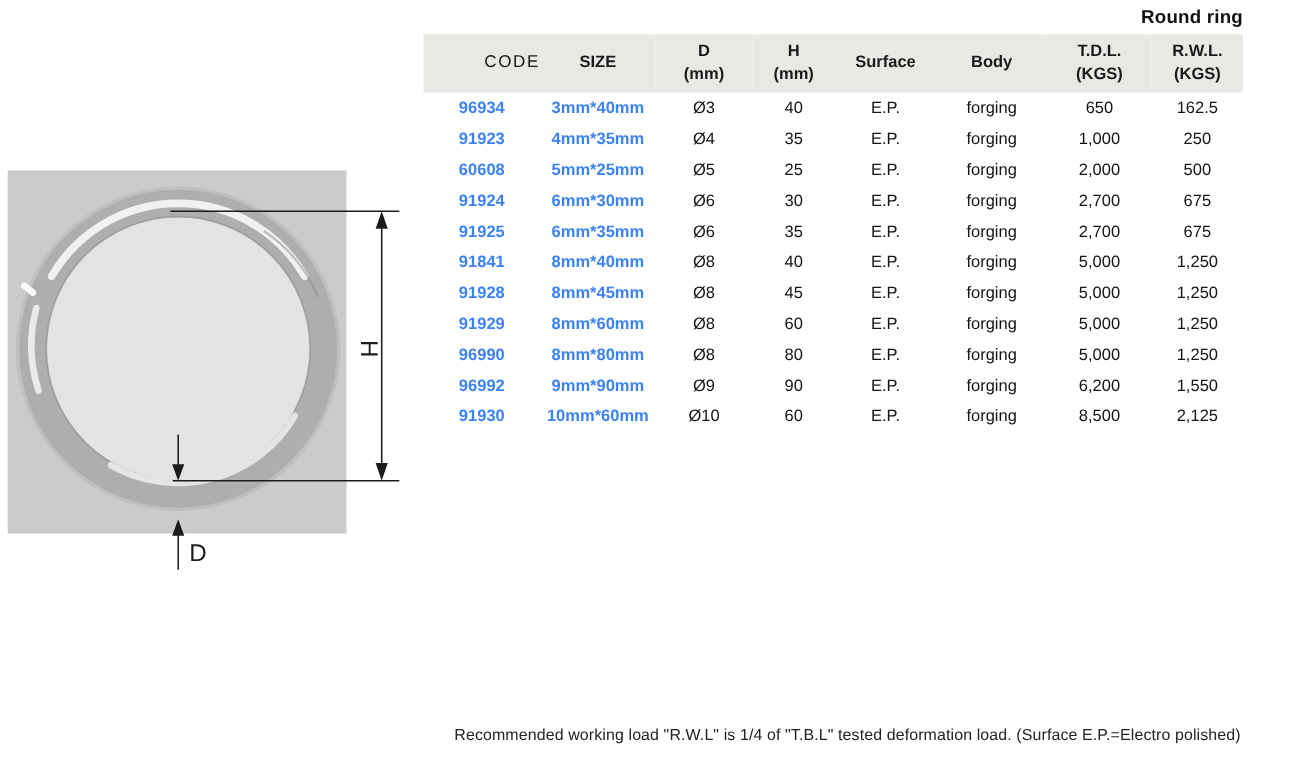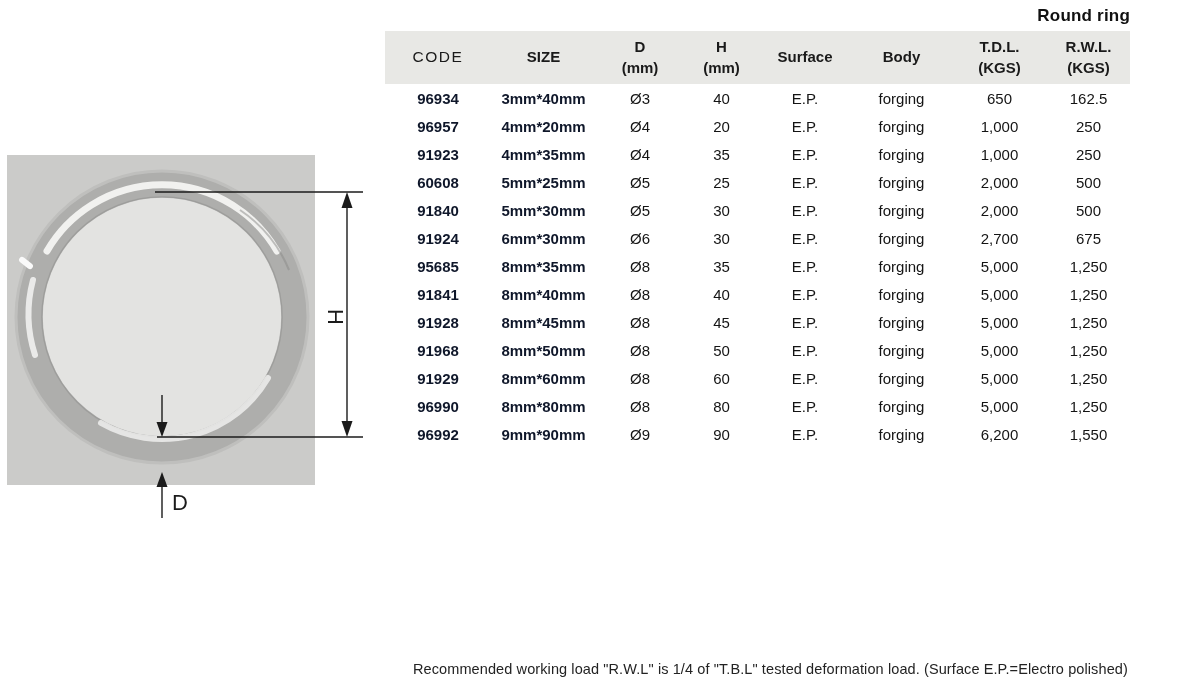--- a/index.html
+++ b/index.html
@@ -24,26 +24,26 @@
   }
   .spec-table col.c1{width:106px}.spec-table col.c2{width:105px}
   .spec-table col.c3{width:88px}.spec-table col.c4{width:75px}
   .spec-table col.c5{width:92px}.spec-table col.c6{width:101px}
   .spec-table col.c7{width:95px}.spec-table col.c8{width:83px}
   .spec-table thead th{
     background:#e8e8e5;height:53px;vertical-align:middle;
     font-size:15px;font-weight:bold;color:#1a1a1a;
     text-align:center;padding:0;line-height:1.35;
   }
-  .spec-table thead th.regular{font-weight:normal;letter-spacing:1.5px;font-size:15.5px;}
+  .spec-table thead th.regular{font-weight:normal;letter-spacing:1.5px;font-size:15.5px;text-align:right;}
   .spec-table tbody td{
     height:28px;text-align:center;vertical-align:middle;
     font-size:15px;color:#141414;padding:0;white-space:nowrap;
   }
-  .spec-table tbody td.bold{font-weight:bold;color:#0f172a;}
+  .spec-table tbody td.bold{font-weight:bold;color:#3b82f6;}
   .footnote{
     position:absolute;left:413px;top:661px;
     font-size:14.5px;color:#232323;letter-spacing:.1px;
   }
 </style>
 </head>
 <body>
 
 <div class="page">
 
@@ -136,104 +136,74 @@
           <td class="bold">96934</td>
           <td class="bold">3mm*40mm</td>
           <td>Ø3</td>
           <td>40</td>
           <td>E.P.</td>
           <td>forging</td>
           <td>650</td>
           <td>162.5</td>
         </tr>
         <tr>
-          <td class="bold">96957</td>
-          <td class="bold">4mm*20mm</td>
-          <td>Ø4</td>
-          <td>20</td>
-          <td>E.P.</td>
-          <td>forging</td>
-          <td>1,000</td>
-          <td>250</td>
-        </tr>
-        <tr>
           <td class="bold">91923</td>
           <td class="bold">4mm*35mm</td>
           <td>Ø4</td>
           <td>35</td>
           <td>E.P.</td>
           <td>forging</td>
           <td>1,000</td>
           <td>250</td>
         </tr>
         <tr>
           <td class="bold">60608</td>
           <td class="bold">5mm*25mm</td>
           <td>Ø5</td>
           <td>25</td>
           <td>E.P.</td>
           <td>forging</td>
           <td>2,000</td>
           <td>500</td>
         </tr>
         <tr>
-          <td class="bold">91840</td>
-          <td class="bold">5mm*30mm</td>
-          <td>Ø5</td>
-          <td>30</td>
-          <td>E.P.</td>
-          <td>forging</td>
-          <td>2,000</td>
-          <td>500</td>
-        </tr>
-        <tr>
           <td class="bold">91924</td>
           <td class="bold">6mm*30mm</td>
           <td>Ø6</td>
           <td>30</td>
           <td>E.P.</td>
           <td>forging</td>
           <td>2,700</td>
           <td>675</td>
         </tr>
         <tr>
-          <td class="bold">95685</td>
-          <td class="bold">8mm*35mm</td>
-          <td>Ø8</td>
+          <td class="bold">91925</td>
+          <td class="bold">6mm*35mm</td>
+          <td>Ø6</td>
           <td>35</td>
           <td>E.P.</td>
           <td>forging</td>
-          <td>5,000</td>
-          <td>1,250</td>
+          <td>2,700</td>
+          <td>675</td>
         </tr>
         <tr>
           <td class="bold">91841</td>
           <td class="bold">8mm*40mm</td>
           <td>Ø8</td>
           <td>40</td>
           <td>E.P.</td>
           <td>forging</td>
           <td>5,000</td>
           <td>1,250</td>
         </tr>
         <tr>
           <td class="bold">91928</td>
           <td class="bold">8mm*45mm</td>
           <td>Ø8</td>
           <td>45</td>
-          <td>E.P.</td>
-          <td>forging</td>
-          <td>5,000</td>
-          <td>1,250</td>
-        </tr>
-        <tr>
-          <td class="bold">91968</td>
-          <td class="bold">8mm*50mm</td>
-          <td>Ø8</td>
-          <td>50</td>
           <td>E.P.</td>
           <td>forging</td>
           <td>5,000</td>
           <td>1,250</td>
         </tr>
         <tr>
           <td class="bold">91929</td>
           <td class="bold">8mm*60mm</td>
           <td>Ø8</td>
           <td>60</td>
@@ -255,18 +225,28 @@
         <tr>
           <td class="bold">96992</td>
           <td class="bold">9mm*90mm</td>
           <td>Ø9</td>
           <td>90</td>
           <td>E.P.</td>
           <td>forging</td>
           <td>6,200</td>
           <td>1,550</td>
         </tr>
+        <tr>
+          <td class="bold">91930</td>
+          <td class="bold">10mm*60mm</td>
+          <td>Ø10</td>
+          <td>60</td>
+          <td>E.P.</td>
+          <td>forging</td>
+          <td>8,500</td>
+          <td>2,125</td>
+        </tr>
       </tbody>
   </table>
 
   <div class="footnote">Recommended working load "R.W.L" is 1/4 of "T.B.L" tested deformation load. (Surface E.P.=Electro polished)</div>
 
 </div>
 
 </body></html>

